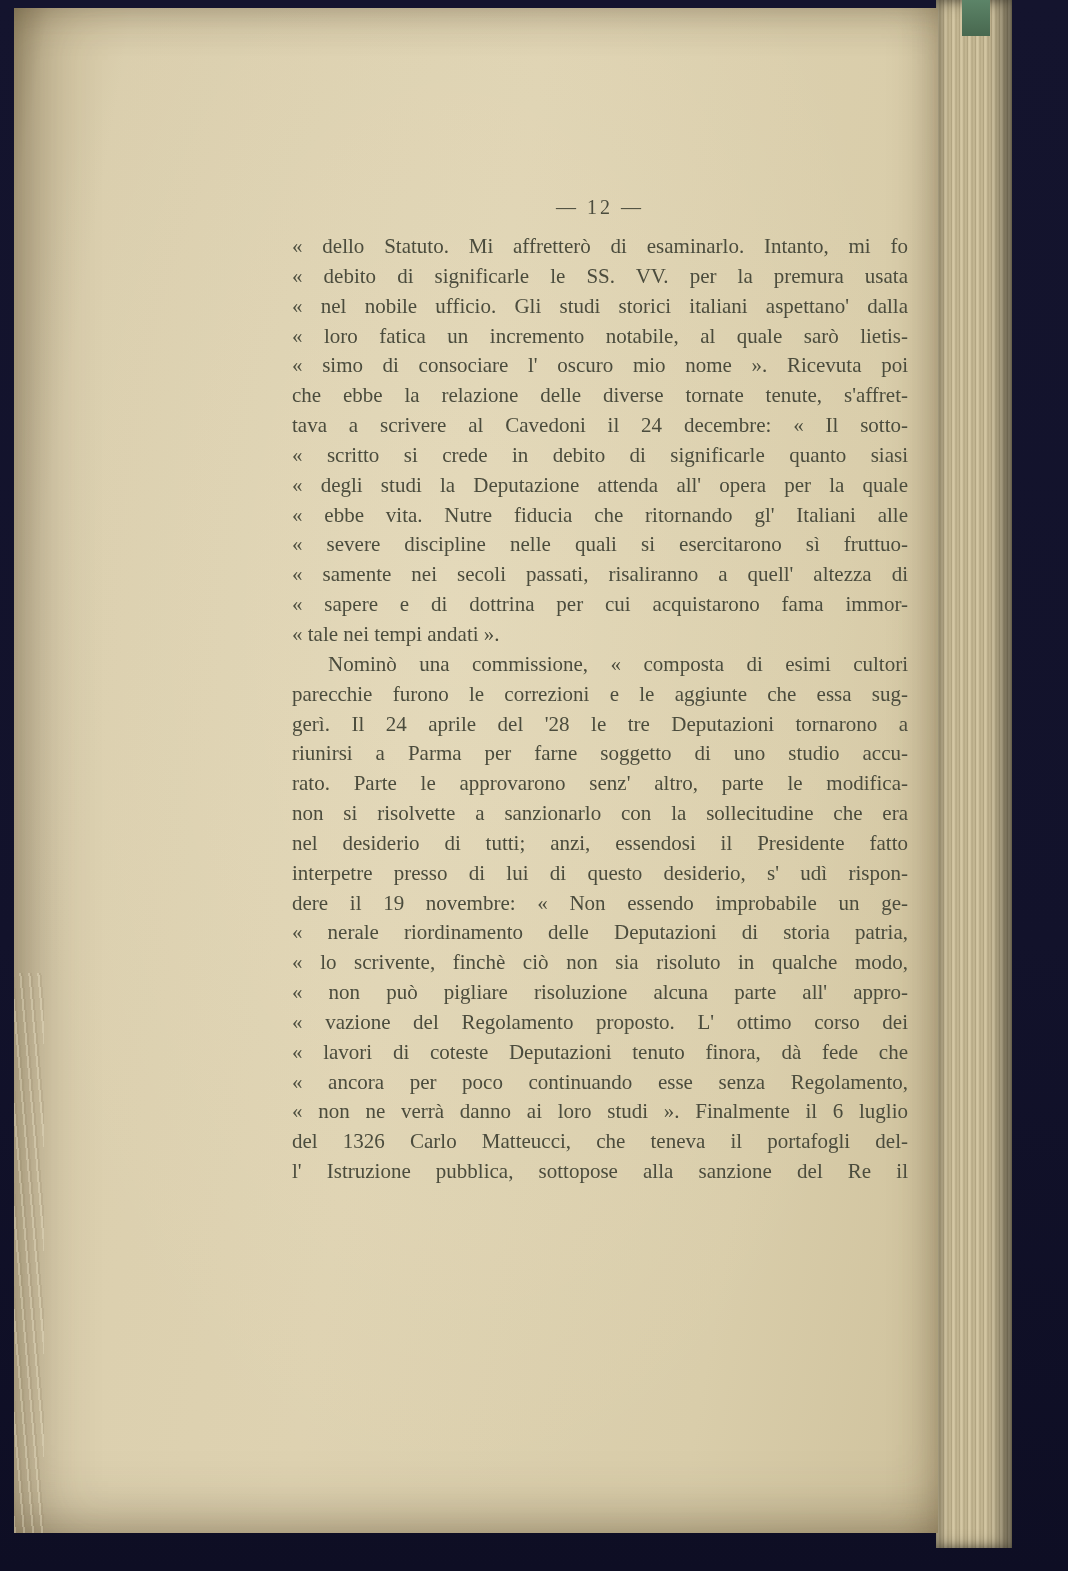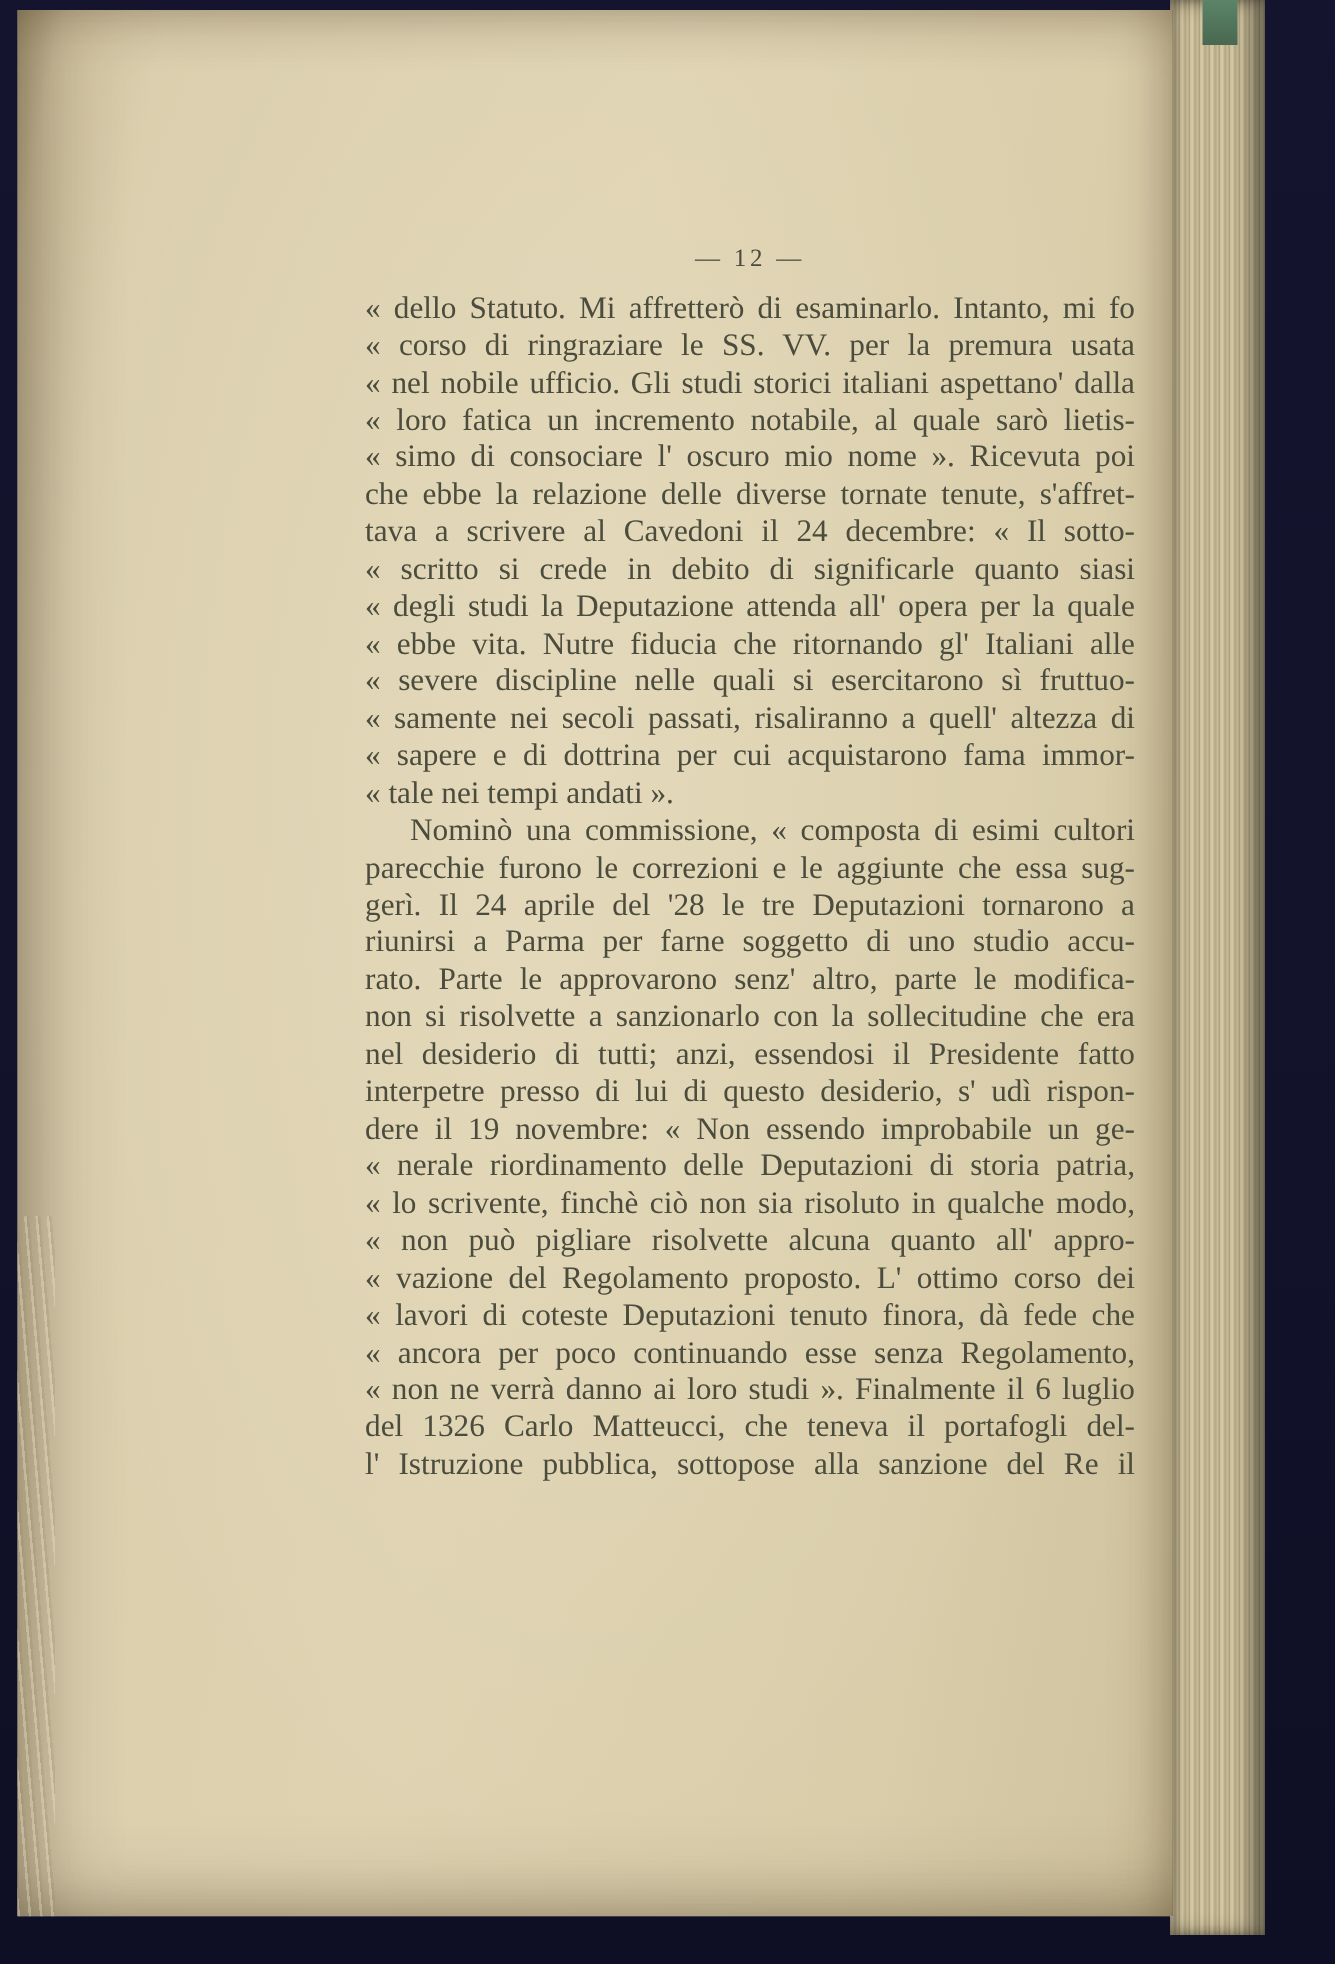--- a/index.html
+++ b/index.html
@@ -37,42 +37,42 @@
     background:
       repeating-linear-gradient(85deg, rgba(240,232,205,.55) 0 2px, rgba(150,135,105,.35) 2px 4px, rgba(0,0,0,0) 4px 9px);
     opacity:.6;
   }
   .page-number{
     position:absolute;left:278px;top:188px;width:616px;
     text-align:center;font-size:20px;letter-spacing:3px;color:#4b4c3d;
   }
   .text-block{
     position:absolute;left:278px;top:224px;width:616px;
-    color:#4b4c3d;font-size:25px;line-height:29.85px;
+    color:#4b4c3d;font-size:21px;line-height:29.85px;
   }
   .line{
     text-align:justify;
     -moz-text-align-last:justify;
     text-align-last:justify;
   }
   .line.last{ text-align-last:left; -moz-text-align-last:left; }
   .paragraph.indent .line:first-child{ text-indent:36px; }
 </style>
 </head>
 <body>
 
 <div class="scene">
   <div class="fore-edge"></div>
   <div class="green-tab"></div>
   <div class="page">
     <div class="page-number">— 12 —</div>
     <div class="text-block">
       <div class="paragraph">
           <div class="line">« dello Statuto. Mi affretterò di esaminarlo. Intanto, mi fo</div>
-          <div class="line">« corso di ringraziare le SS. VV. per la premura usata</div>
+          <div class="line">« debito di significarle le SS. VV. per la premura usata</div>
           <div class="line">« nel nobile ufficio. Gli studi storici italiani aspettano' dalla</div>
           <div class="line">« loro fatica un incremento notabile, al quale sarò lietis-</div>
           <div class="line">« simo di consociare l' oscuro mio nome ». Ricevuta poi</div>
           <div class="line">che ebbe la relazione delle diverse tornate tenute, s'affret-</div>
           <div class="line">tava a scrivere al Cavedoni il 24 decembre: « Il sotto-</div>
           <div class="line">« scritto si crede in debito di significarle quanto siasi</div>
           <div class="line">« degli studi la Deputazione attenda all' opera per la quale</div>
           <div class="line">« ebbe vita. Nutre fiducia che ritornando gl' Italiani alle</div>
           <div class="line">« severe discipline nelle quali si esercitarono sì fruttuo-</div>
           <div class="line">« samente nei secoli passati, risaliranno a quell' altezza di</div>
@@ -84,21 +84,21 @@
           <div class="line">parecchie furono le correzioni e le aggiunte che essa sug-</div>
           <div class="line">gerì. Il 24 aprile del '28 le tre Deputazioni tornarono a</div>
           <div class="line">riunirsi a Parma per farne soggetto di uno studio accu-</div>
           <div class="line">rato. Parte le approvarono senz' altro, parte le modifica-</div>
           <div class="line">non si risolvette a sanzionarlo con la sollecitudine che era</div>
           <div class="line">nel desiderio di tutti; anzi, essendosi il Presidente fatto</div>
           <div class="line">interpetre presso di lui di questo desiderio, s' udì rispon-</div>
           <div class="line">dere il 19 novembre: « Non essendo improbabile un ge-</div>
           <div class="line">« nerale riordinamento delle Deputazioni di storia patria,</div>
           <div class="line">« lo scrivente, finchè ciò non sia risoluto in qualche modo,</div>
-          <div class="line">« non può pigliare risolvette alcuna quanto all' appro-</div>
+          <div class="line">« non può pigliare risoluzione alcuna parte all' appro-</div>
           <div class="line">« vazione del Regolamento proposto. L' ottimo corso dei</div>
           <div class="line">« lavori di coteste Deputazioni tenuto finora, dà fede che</div>
           <div class="line">« ancora per poco continuando esse senza Regolamento,</div>
           <div class="line">« non ne verrà danno ai loro studi ». Finalmente il 6 luglio</div>
           <div class="line">del 1326 Carlo Matteucci, che teneva il portafogli del-</div>
           <div class="line">l' Istruzione pubblica, sottopose alla sanzione del Re il</div>
         </div>
     </div>
   </div>
 </div>

